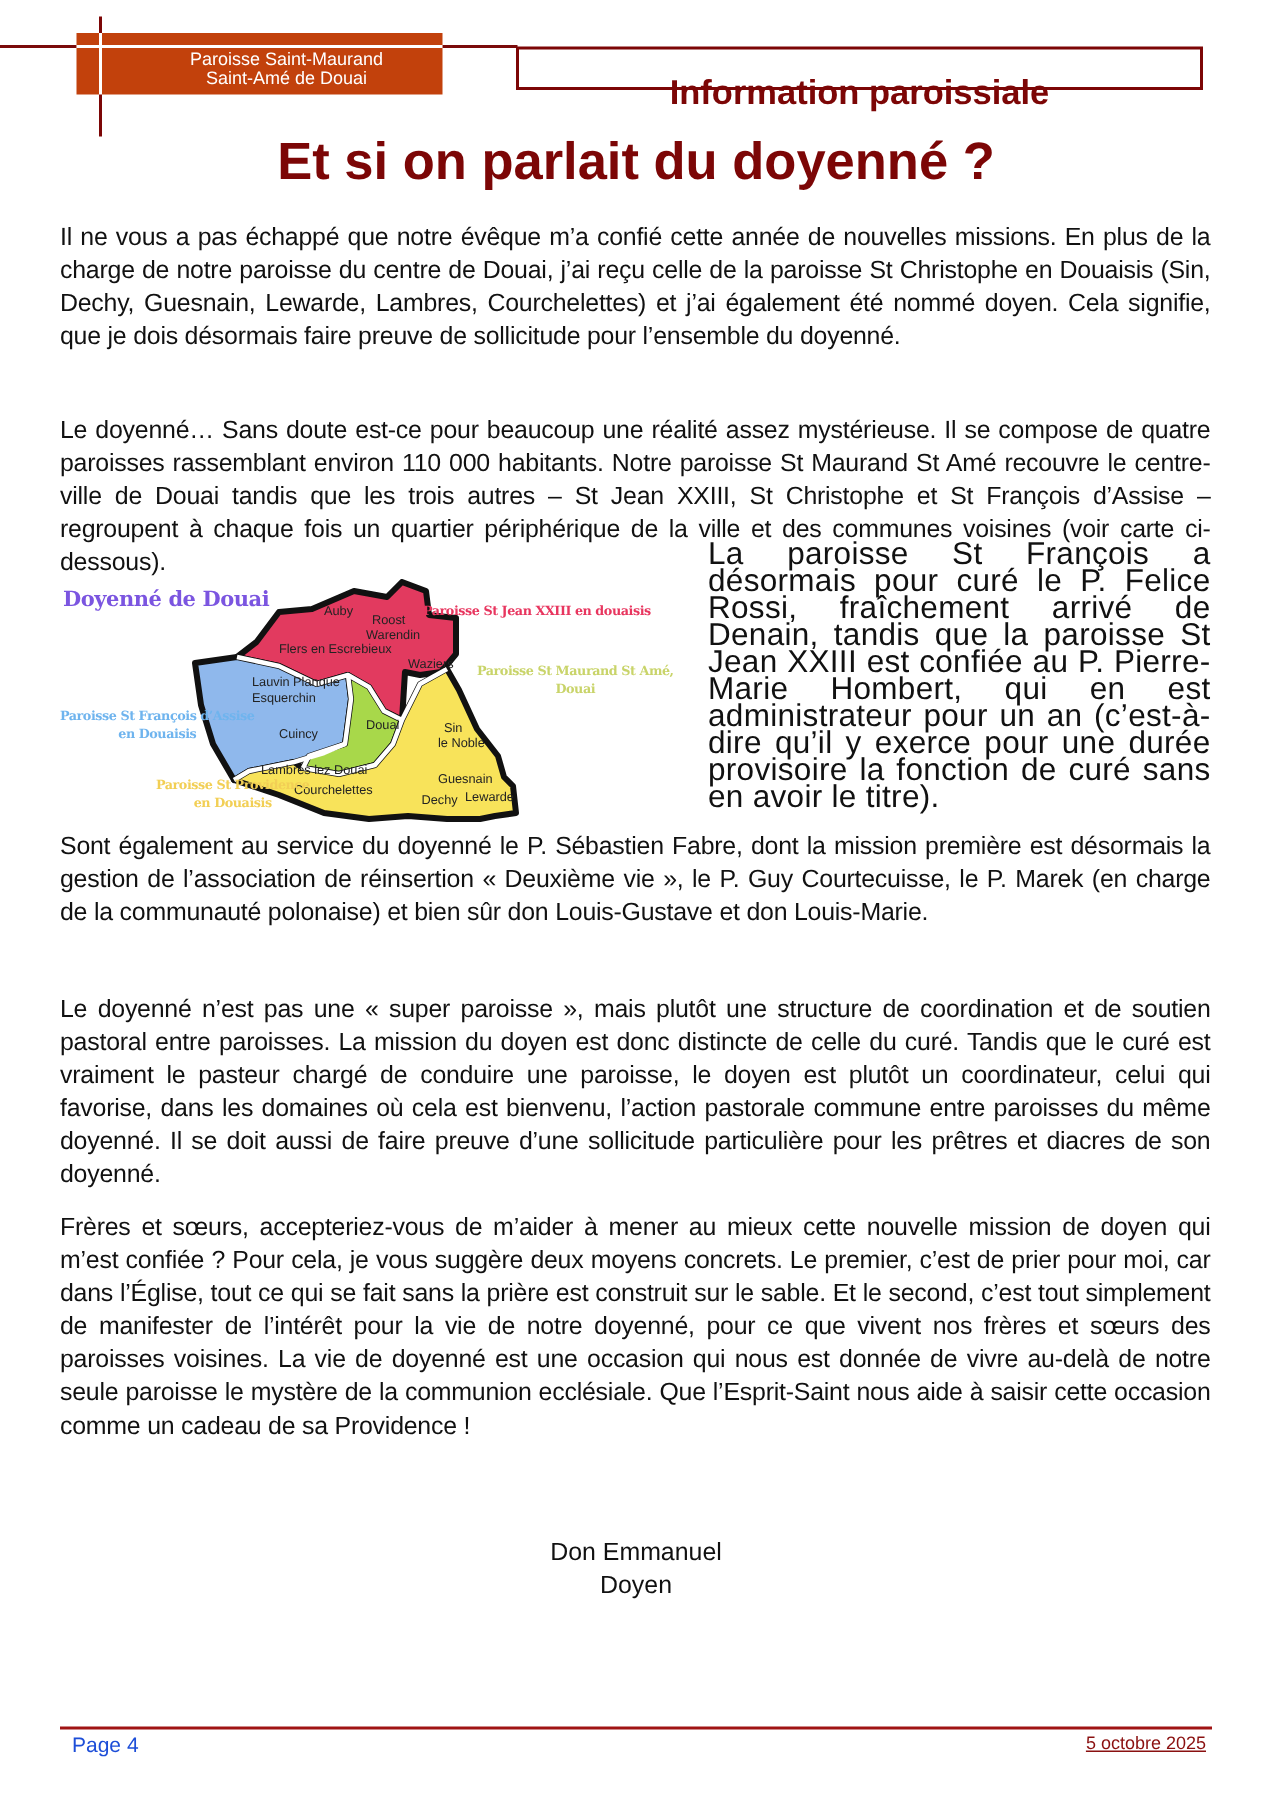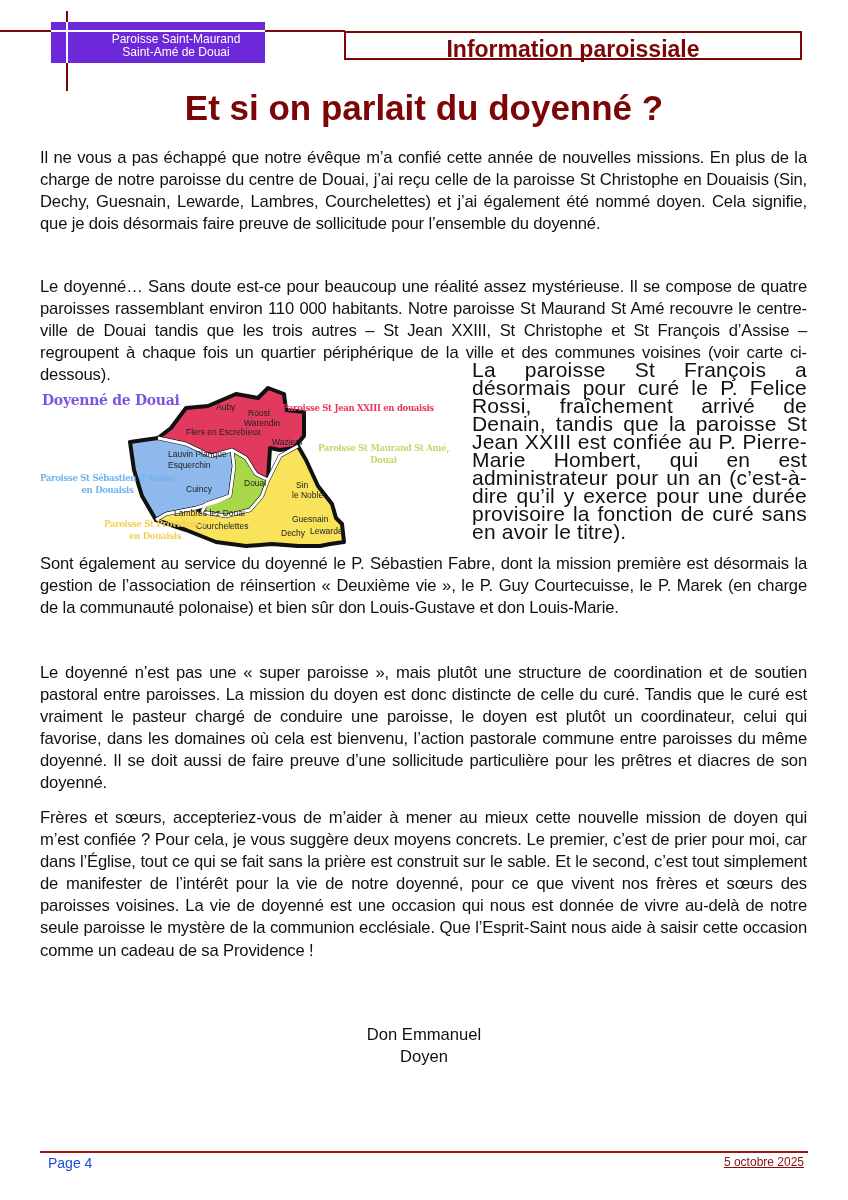--- a/index.html
+++ b/index.html
@@ -1,29 +1,29 @@
 <!DOCTYPE html>
 <html><head>
   <meta charset="utf-8">
   <style>
     html, body { margin: 0; padding: 0; background: #ffffff; }
     body { width: 848px; height: 1200px; position: relative; overflow: hidden;
            font-family: "Liberation Sans", sans-serif; color: #111; }
 
     
     .hdr-line-top { position: absolute; left: 0; top: 30px; width: 345px; height: 2px; background: #7a0a0a; }
-    .parish-box { position: absolute; left: 51px; top: 22px; width: 214px; height: 41px; background: #6d28d9; }
+    .parish-box { position: absolute; left: 51px; top: 22px; width: 244px; height: 41px; background: #c2410c; }
     .parish-box .cross-h { position: absolute; left: 0; top: 8px; width: 100%; height: 2px; background: #fff; }
     .parish-name { position: absolute; left: 36px; right: 0; top: 11px; text-align: center;
                    color: #fff; font-size: 12px; line-height: 13px; }
     .cross-v { position: absolute; left: 66px; top: 11px; width: 2px; height: 80px; background: #7c0606; }
     .cross-v-white { position: absolute; left: 66px; top: 22px; width: 2px; height: 41px; background: #fff; }
     .info-box { position: absolute; left: 344px; top: 31px; width: 458px; height: 29px;
                 border: 2px solid #7c0606; border-top-width: 2px; box-sizing: border-box; }
-    .info-title { position: absolute; left: 0; right: 0; top: 4px; text-align: center;
+    .info-title { position: absolute; left: 0; right: 0; top: 16px; text-align: center;
                   color: #7c0606; font-weight: bold; font-size: 23px; line-height: 24px; }
 
     
     .article-title { position: absolute; left: 0; right: 0; top: 92px; text-align: center;
                      color: #7c0606; font-weight: bold; font-size: 35px; line-height: 32px; }
 
     
     .para { position: absolute; left: 40px; width: 767px; font-size: 16.6px; line-height: 22.1px;
             text-align: justify; margin: 0; letter-spacing: -0.15px; }
     .p1 { top: 147px; }
@@ -112,21 +112,21 @@
   </svg>
   <div class="map-title">Doyenné de Douai</div>
   <div class="map-lbl" style="left:246px; top:16px; color:#e8365f;text-align:right;">
     <span>Paroisse St Jean XXIII en douaisis</span>
   </div>
   <div class="map-lbl" style="left:282px; top:56px; color:#c9d46a;">
     <div>Paroisse St Maurand St Amé,</div>
     <div>Douai</div>
   </div>
   <div class="map-lbl" style="left:4px; top:86px; color:#6fb4ee;">
-    <div>Paroisse St Sébastien d’Assise</div>
+    <div>Paroisse St François d’Assise</div>
     <div>en Douaisis</div>
   </div>
   <div class="map-lbl" style="left:68px; top:132px; color:#f2cf55;">
     <div>Paroisse St Providence</div>
     <div>en Douaisis</div>
   </div>
 </div>
 
 <p class="p-side">La paroisse St François a désormais pour curé le P. Felice Rossi, fraîchement arrivé de Denain, tandis que la paroisse St Jean XXIII est confiée au P. Pierre-Marie Hombert, qui en est administrateur pour un an (c’est-à-dire qu’il y exerce pour une durée provisoire la fonction de curé sans en avoir le titre).</p>
 <p class="para p3">Sont également au service du doyenné le P. Sébastien Fabre, dont la mission première est désormais la gestion de l’association de réinsertion « Deuxième vie », le P. Guy Courtecuisse, le P. Marek (en charge de la communauté polonaise) et bien sûr don Louis-Gustave et don Louis-Marie.</p>

